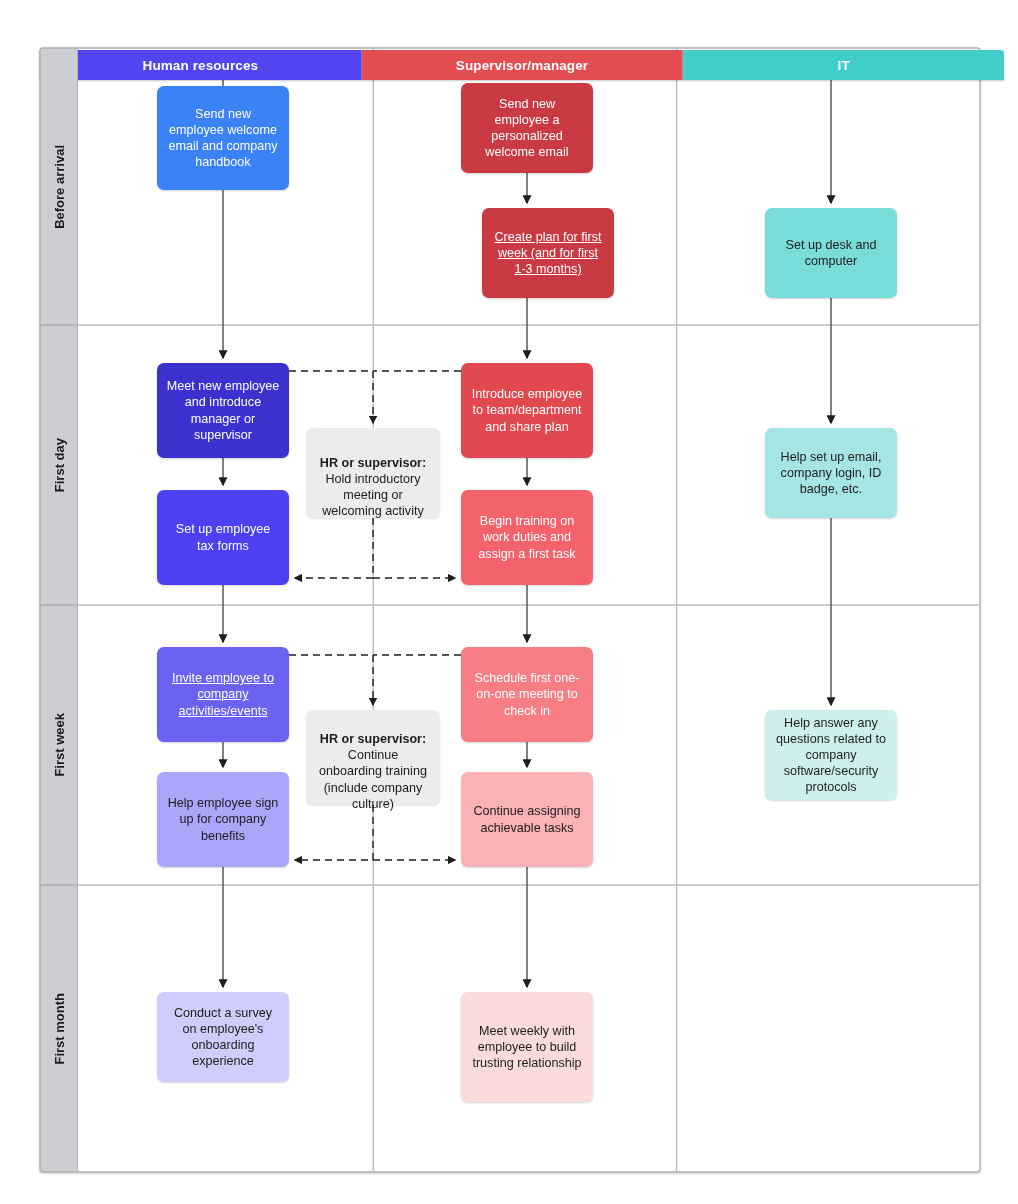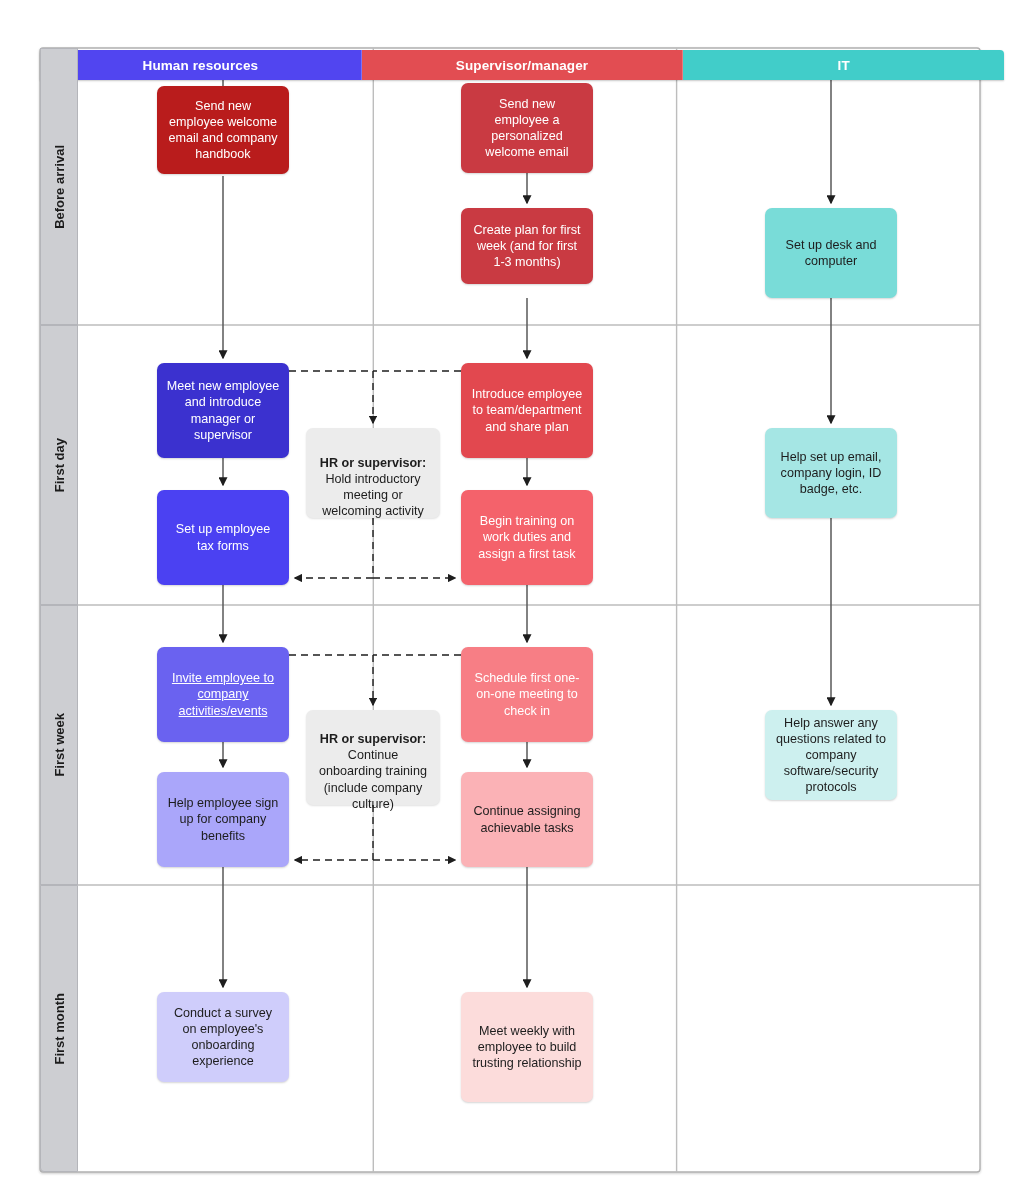--- a/index.html
+++ b/index.html
@@ -190,29 +190,29 @@
   <div class="phase-label" style="top:325px;height:280px;">
     <span>First day</span>
   </div>
   <div class="phase-label" style="top:605px;height:280px;">
     <span>First week</span>
   </div>
   <div class="phase-label last" style="top:885px;height:287px;">
     <span>First month</span>
   </div>
 
-  <div class="node" style="left:157px;top:86px;width:132px;height:88px;background:#b91c1c;color:#ffffff;">
+  <div class="node" style="left:157px;top:86px;width:132px;height:104px;background:#3b82f6;color:#ffffff;">
     <span class="node-text">Send new employee welcome email and company handbook</span>
   </div>
 
   <div class="node" style="left:461px;top:83px;width:132px;height:90px;background:#c93a42;color:#ffffff;">
     <span class="node-text">Send new employee a personalized welcome email</span>
   </div>
 
-  <div class="node" style="left:461px;top:208px;width:132px;height:76px;background:#c93a42;color:#ffffff;">
+  <div class="node" style="left:482px;top:208px;width:132px;height:90px;background:#c93a42;color:#ffffff;text-decoration:underline;">
     <span class="node-text">Create plan for first week (and for first 1-3 months)</span>
   </div>
 
   <div class="node" style="left:765px;top:208px;width:132px;height:90px;background:#79dcd8;color:#1d1d1d;">
     <span class="node-text">Set up desk and computer</span>
   </div>
 
   <div class="node" style="left:157px;top:363px;width:132px;height:95px;background:#3b31cf;color:#ffffff;">
     <span class="node-text">Meet new employee and introduce manager or supervisor</span>
   </div>

